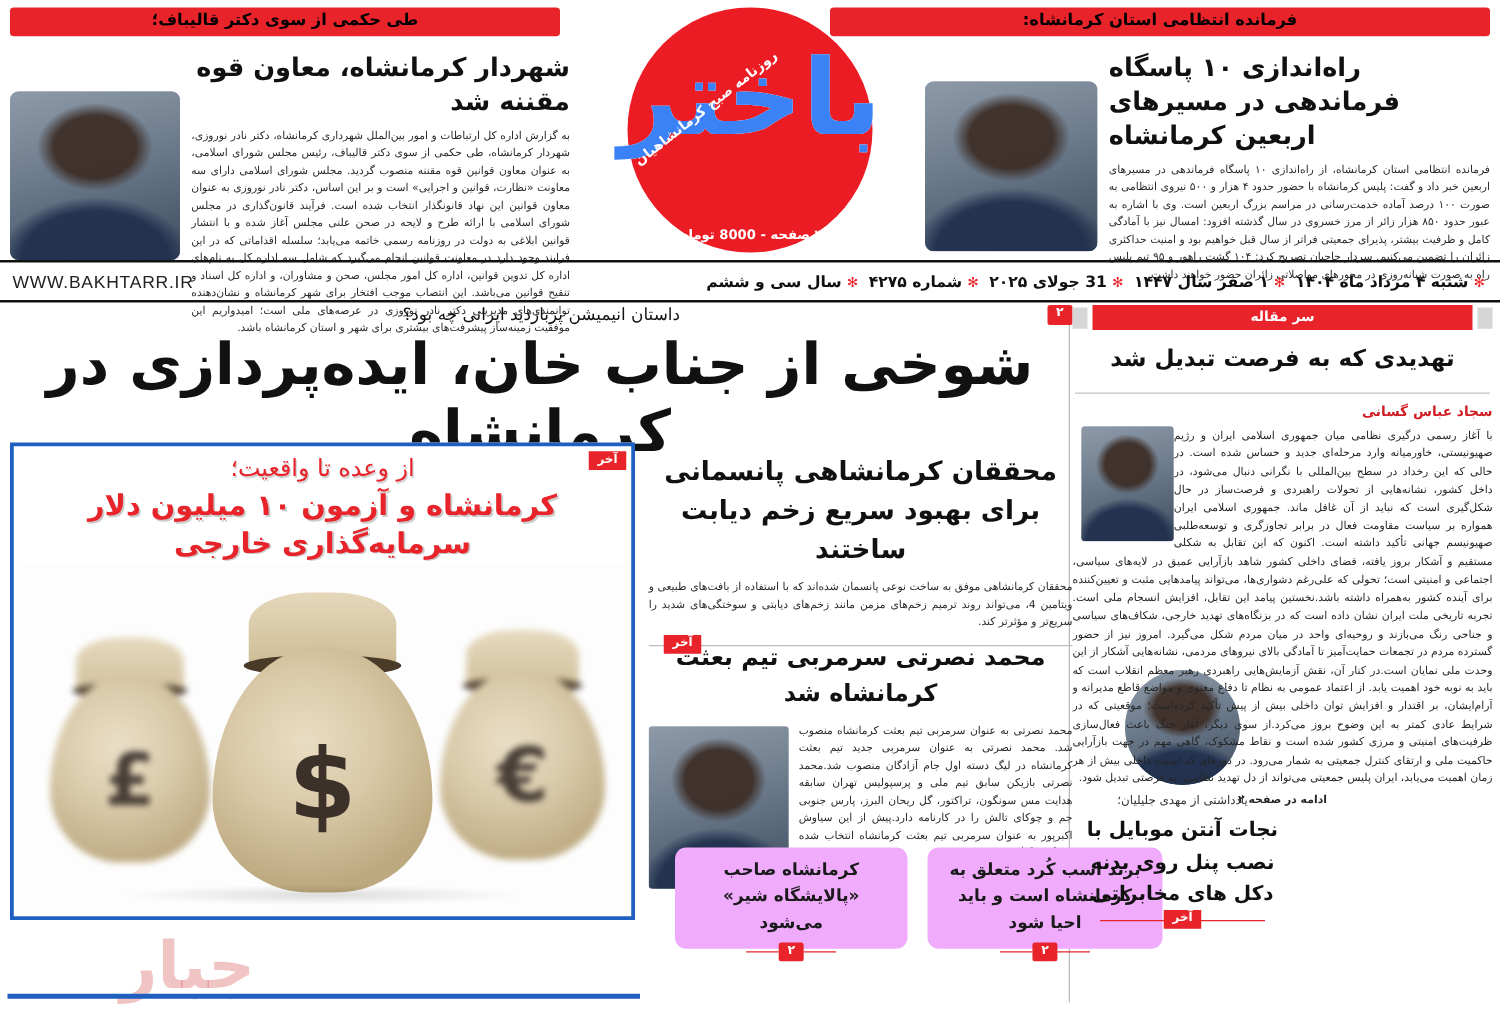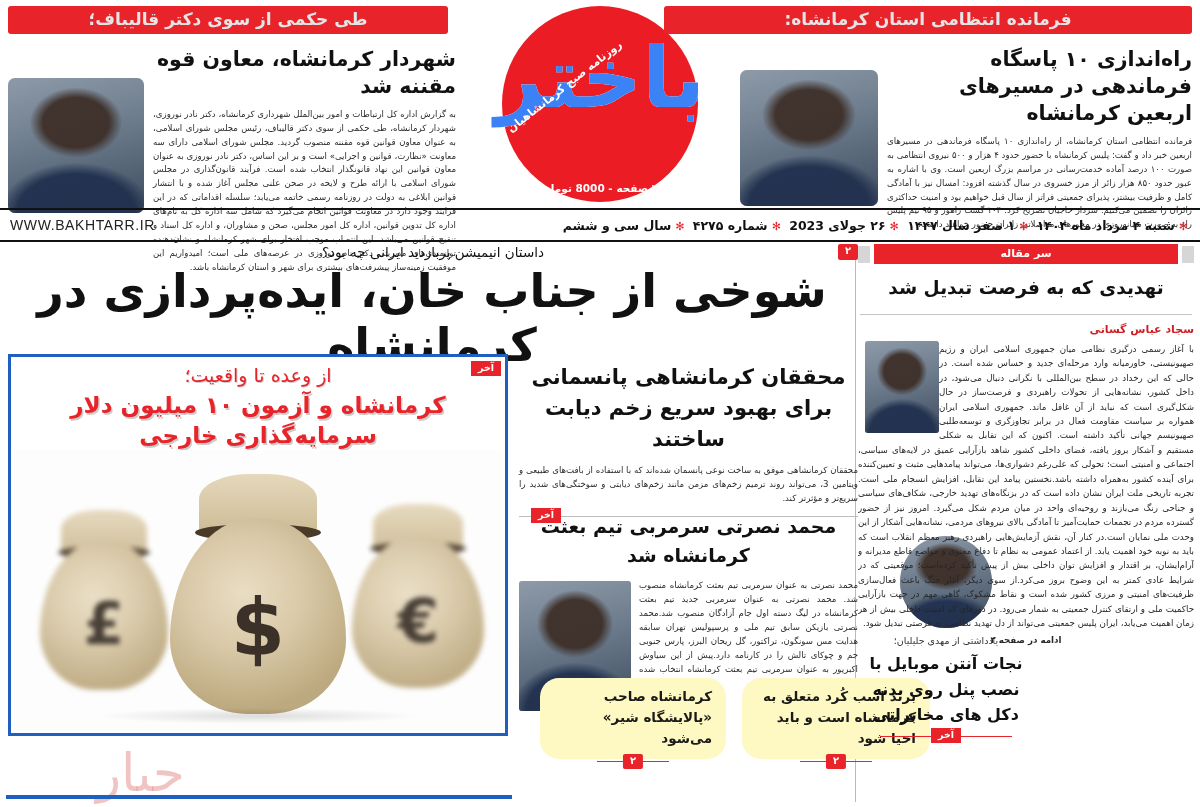--- a/index.html
+++ b/index.html
@@ -7,22 +7,22 @@
   html, body {
     width: 1200px; height: 807px;
     background: #ffffff;
     font-family: "DejaVu Sans", "Liberation Sans", sans-serif;
     overflow: hidden;
   }
   .page { position: relative; width: 1200px; height: 807px; background:#fff; }
 
   
   .red-kicker {
-    background:#e8232a; color:#e5e5e5; font-weight:bold;
-    font-size:17px; text-align:center; padding:4px 10px 5px;
+    background:#e8232a; color:#000000; font-weight:bold;
+    font-size:13px; text-align:center; padding:4px 10px 5px;
     border-radius: 3px 3px 3px 3px;
     letter-spacing:0px; line-height:1.1;
     white-space: nowrap;
   }
   .hl { font-weight:bold; color:#111; line-height:1.32; }
   .body-txt {
     font-size:8.6px; line-height:1.62; color:#2a2a2a;
     text-align:justify; text-justify:inter-word;
   }
   .photo {
@@ -75,21 +75,21 @@
     position:absolute; left:50%; bottom:12px; transform:translateX(-50%);
     color:#fff; font-size:10.5px; font-weight:bold; white-space:nowrap;
   }
 
   
   .top-right { position:absolute; right:8px; top:6px; width:452px; }
   .top-right .red-kicker { width:528px; margin-left:auto; }
   .tr-body { display:flex; gap:9px; margin-top:12px; flex-direction:row-reverse;}
   .tr-photo { width:138px; height:136px; flex:0 0 138px; margin-top:24px;}
   .tr-main { flex:1; }
-  .tr-title { font-size:20.5px; text-align:right; }
+  .tr-title { font-size:20.5px; text-align:left; }
   .tr-text { margin-top:8px; }
 
   
   .datebar{
     position:absolute; top:208px; left:0; width:1200px; height:34px;
     border-top:2.5px solid #111; border-bottom:2.5px solid #111;
     display:flex; align-items:center;
   }
   .site-url{
     position:absolute; left:10px; top:50%; transform:translateY(-50%);
@@ -174,28 +174,28 @@
   .bag .sym{
     position:absolute; left:50%; top:56%; transform:translate(-50%,-50%);
     color:#3b3128; font-weight:bold; font-family:"DejaVu Sans", sans-serif;
   }
   .bag.blurred{ filter:blur(2.4px); opacity:.93; }
   .shadow-floor{ position:absolute; left:0; right:0; bottom:6px; height:16px;
                  background:radial-gradient(ellipse 46% 70% at 50% 50%, rgba(0,0,0,.13), rgba(0,0,0,0) 72%); }
 
   
   .watermark{
-    position:absolute; left:96px; bottom:4px; font-size:52px; font-weight:normal;
+    position:absolute; left:96px; bottom:4px; font-size:52px; font-weight:bold;
     color:rgba(210,60,60,.30); letter-spacing:2px; pointer-events:none;
   }
 
   
   .pill{
-    position:absolute; background:#fef9c3; border-radius:19px;
-    padding:8px 14px 10px; text-align:right;
+    position:absolute; background:#f0abfc; border-radius:9px;
+    padding:8px 14px 10px; text-align:center;
   }
   .pill span{ font-size:13.5px; font-weight:bold; color:#1a1a1a; line-height:1.55; display:block; }
   .pill .pin{
     position:absolute; left:50%; bottom:-10px; transform:translateX(-50%);
     display:flex; align-items:center; gap:0;
   }
   .pin-line{ width:26px; height:1.5px; background:#e8232a; }
 
   
   .note{ position:absolute; left:862px; top:292px; width:168px; text-align:center; }
@@ -242,41 +242,41 @@
         </div>
       </div>
     </div>
   </div>
 
   <div class="datebar">
     <div class="site-url">WWW.BAKHTARR.IR</div>
     <div class="date-line">
       <span class="star">✻</span><span>شنبه ۴ مرداد ماه ۱۴۰۴</span>
       <span class="star">✻</span><span>۱ صفر سال ۱۴۴۷</span>
-      <span class="star">✻</span><span>۲۶ جولای 2023</span>
+      <span class="star">✻</span><span>31 جولای ۲۰۲۵</span>
       <span class="star">✻</span><span>شماره ۴۲۷۵</span>
       <span class="star">✻</span><span>سال سی و ششم</span>
     </div>
   </div>
 
   <div class="main">
     <div class="vdiv"></div>
 
     <div class="lead">
       <div class="lead-kicker-row">
         <span class="badge-num">۲</span>
         <span class="lead-kicker" style="flex:1;text-align:center;">داستان انیمیشن پربازدید ایرانی چه بود؟</span>
         <span style="width:22px"></span>
       </div>
       <div class="lead-title">شوخی از جناب خان، ایده‌پردازی در کرمانشاه</div>
     </div>
 
     <div class="sublead">
       <h2>محققان کرمانشاهی پانسمانی برای بهبود سریع زخم دیابت ساختند</h2>
-      <p class="body-txt">محققان کرمانشاهی موفق به ساخت نوعی پانسمان شده‌اند که با استفاده از بافت‌های طبیعی و ویتامین 3، می‌تواند روند ترمیم زخم‌های مزمن مانند زخم‌های دیابتی و سوختگی‌های شدید را سریع‌تر و مؤثرتر کند.</p>
+      <p class="body-txt">محققان کرمانشاهی موفق به ساخت نوعی پانسمان شده‌اند که با استفاده از بافت‌های طبیعی و ویتامین 4، می‌تواند روند ترمیم زخم‌های مزمن مانند زخم‌های دیابتی و سوختگی‌های شدید را سریع‌تر و مؤثرتر کند.</p>
       <div class="sub-rule">
         <span class="tag-akhar">آخر</span>
       </div>
     </div>
 
     <div class="coach">
       <h2>محمد نصرتی سرمربی تیم بعثت کرمانشاه شد</h2>
       <div class="coach-body">
         <div class="photo coach-photo"></div>
         <div class="body-txt">محمد نصرتی به عنوان سرمربی تیم بعثت کرمانشاه منصوب شد. محمد نصرتی به عنوان سرمربی جدید تیم بعثت کرمانشاه در لیگ دسته اول جام آزادگان منصوب شد.محمد نصرتی بازیکن سابق تیم ملی و پرسپولیس تهران سابقه هدایت مس سونگون، تراکتور، گل ریحان البرز، پارس جنوبی جم و چوکای تالش را در کارنامه دارد.پیش از این سیاوش اکبرپور به عنوان سرمربی تیم بعثت کرمانشاه انتخاب شده بود که برکنار شد.</div>

